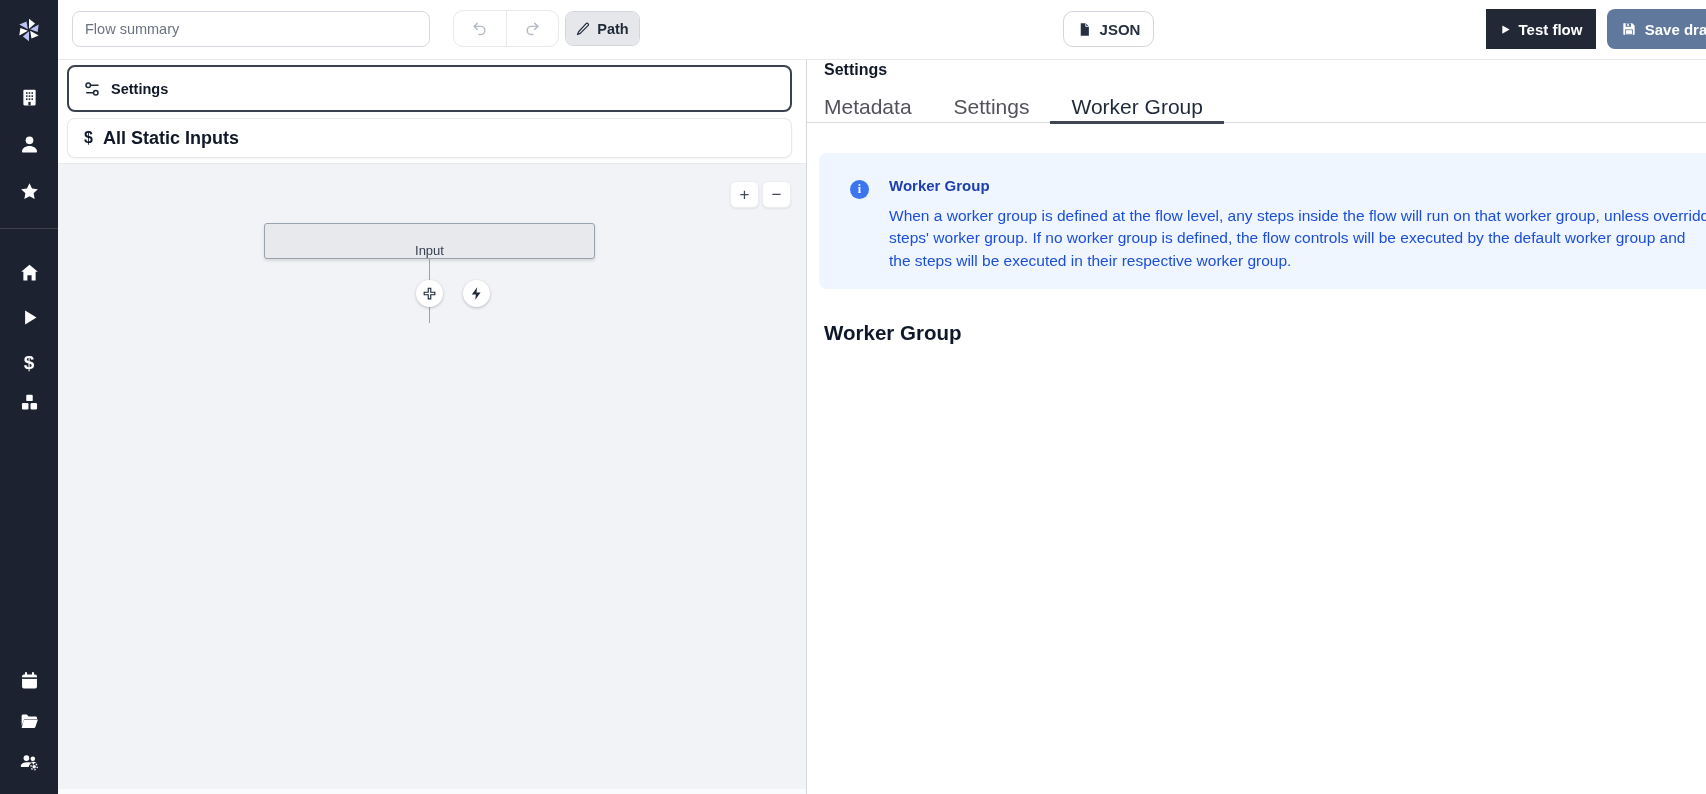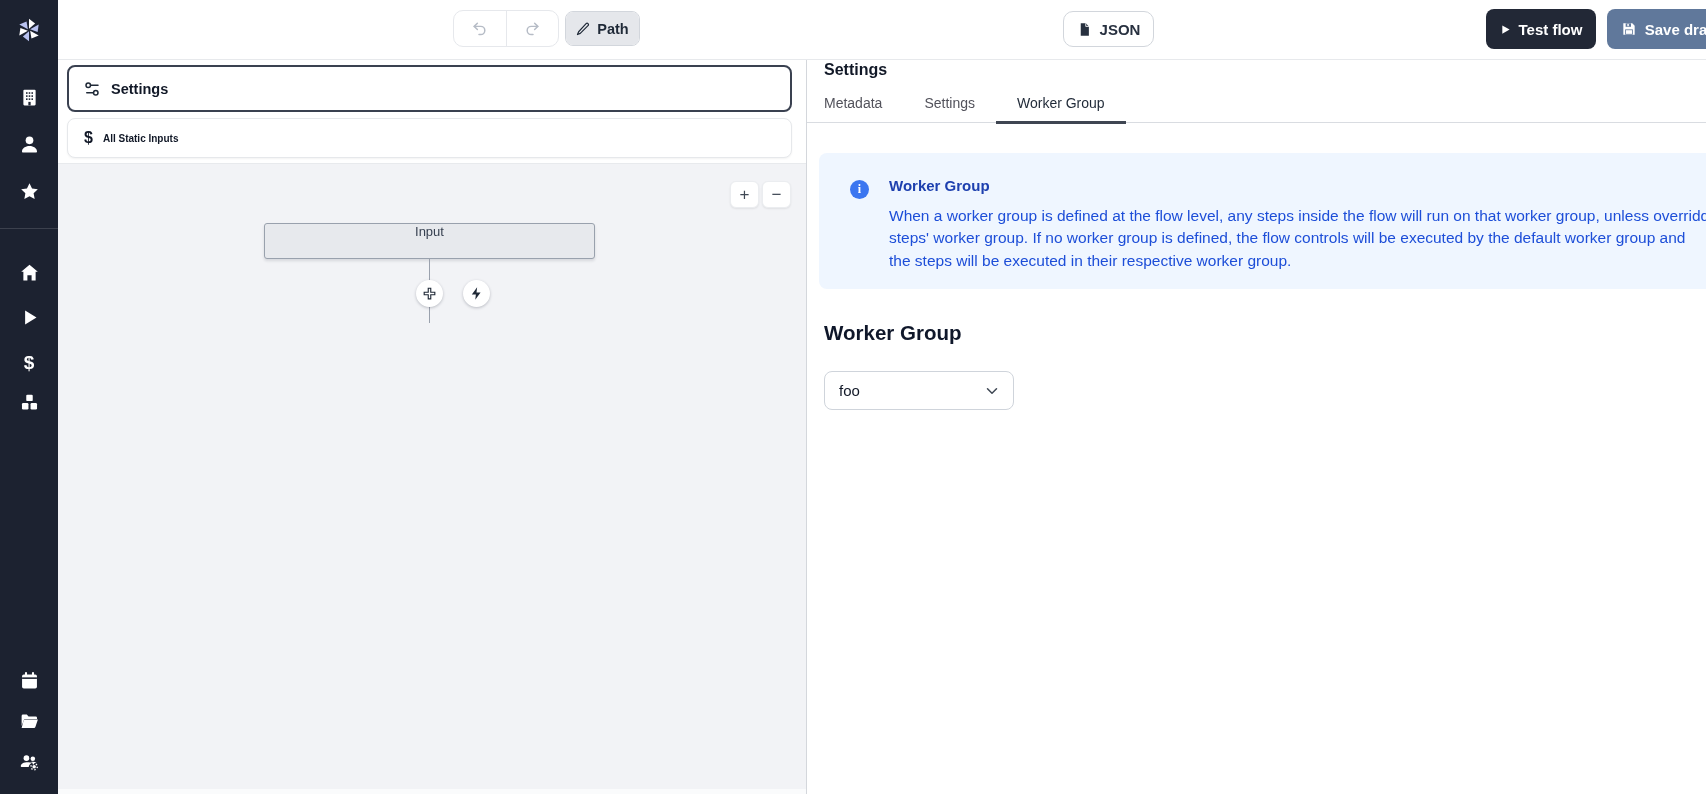--- a/index.html
+++ b/index.html
@@ -31,51 +31,51 @@
   .path-group{position:absolute;left:507px;top:11px;height:35px;display:flex;border:1px solid #d2d6dc;border-radius:8px;overflow:hidden;background:#fff}
   .path-label{width:73px;background:#e5e7eb;display:flex;align-items:center;justify-content:center;gap:7px;font-size:14.5px;font-weight:700;color:#1f2937;cursor:pointer}
   .path-label svg{width:14px;height:14px}
   .path-input{width:373px;border:none;outline:none;padding:0 12px;font-family:"DejaVu Sans Mono","Liberation Mono",monospace;font-size:13.5px;color:#374151}
   .btn{display:flex;align-items:center;justify-content:center;gap:8px;cursor:pointer;border-radius:10px;font-size:15px}
   .json-btn{position:absolute;left:1005px;top:11px;width:91px;height:36px;border:1px solid #d2d6dc;background:#fff;font-weight:700;color:#27303f}
   .json-btn svg{width:15px;height:15px}
   .testupto-btn{position:absolute;left:1118px;top:11px;width:296px;height:36px;border:1px solid #d2d6dc;background:#fff;font-weight:500;color:#1f2937}
   .testupto-btn .play{width:11px;height:11px}
   .badge{background:var(--badge-bg);color:var(--badge-text);font-size:13.5px;font-weight:600;padding:4px 10px;border-radius:6px;white-space:nowrap}
-  .testflow-btn{position:absolute;left:1428px;top:9px;width:110px;height:40px;background:var(--dark-btn);color:#fff;font-weight:600;border-radius:8px}
+  .testflow-btn{position:absolute;left:1428px;top:9px;width:110px;height:40px;background:var(--dark-btn);color:#fff;font-weight:600;border-radius:0}
   .testflow-btn .play{width:11px;height:11px}
   .save-btn{position:absolute;left:1549px;top:9px;width:124px;height:40px;background:var(--save-btn);color:#fff;font-weight:600;border-radius:8px}
   .save-btn svg{width:16px;height:16px}
 
   
   .flow-panel{position:absolute;left:58px;top:60px;width:748px;height:734px;background:#fff;z-index:10}
   .settings-card{position:absolute;left:9px;top:5px;width:725px;height:47px;border:2px solid #3a4150;border-radius:8px;background:#fff;display:flex;align-items:center;padding-left:14px;gap:10px;cursor:pointer}
   .settings-card svg{width:18px;height:18px;color:#1f2937}
   .settings-card .lbl{font-size:14.5px;font-weight:700;color:#111827}
   .static-card{position:absolute;left:9px;top:58px;width:725px;height:40px;border:1px solid #e6e8eb;border-radius:8px;background:#fff;box-shadow:0 1px 2px rgba(0,0,0,.05);display:flex;align-items:center;padding-left:16px;gap:10px;cursor:pointer}
   .static-card .dollar{font-size:16px;font-weight:600;color:#111827}
-  .static-card .lbl{font-size:10px;font-weight:700;color:#111827}
+  .static-card .lbl{font-size:18px;font-weight:700;color:#111827}
   .canvas{position:absolute;left:0;top:103px;width:748px;height:631px;background:var(--canvas-bg);border-top:1px solid #e8eaed}
   .zoom-btn{position:absolute;top:17px;width:29px;height:27px;background:#fff;border:1px solid #ebedf0;border-radius:6px;box-shadow:0 1px 2px rgba(0,0,0,.08);display:flex;align-items:center;justify-content:center;font-size:17px;color:#3f4854;cursor:pointer;line-height:1}
   .zoom-in{left:672px}.zoom-out{left:704px}
-  .node{position:absolute;left:206px;width:331px;border:1px solid #99a1ad;border-radius:3px;display:flex;align-items:flex-start;justify-content:center;font-size:13px;color:#374151;box-shadow:0 2px 3px rgba(15,23,42,.12);cursor:pointer}
+  .node{position:absolute;left:206px;width:331px;border:1px solid #99a1ad;border-radius:3px;display:flex;align-items:flex-end;justify-content:center;font-size:13px;color:#374151;box-shadow:0 2px 3px rgba(15,23,42,.12);cursor:pointer}
   .node-input{top:59px;height:36px;background:#e7e9ed}
   .node-result{top:159px;height:37px;background:#fff}
   .connector{position:absolute;left:371px;top:95px;width:1px;height:64px;background:#9aa1ad}
   .circle-btn{position:absolute;width:27px;height:27px;border-radius:50%;background:#fff;box-shadow:0 1px 3px rgba(15,23,42,.25);display:flex;align-items:center;justify-content:center;color:#1f2937;cursor:pointer}
   .circle-plus{left:358px;top:116px}
   .circle-bolt{left:405px;top:116px}
   .circle-btn svg{width:15px;height:15px}
   .hscroll{position:absolute;left:0;bottom:0;width:748px;height:5px;background:#fafbfc}
 
   
   .settings-panel{position:absolute;left:806px;top:60px;width:900px;height:734px;background:#fff;border-left:1px solid #d4d7dc;z-index:10}
   .panel-title{position:absolute;left:17px;top:1px;font-size:16px;font-weight:700;color:#111827}
   .tabs{position:absolute;left:0;top:27px;width:900px;height:36px;border-bottom:1px solid #d9dce1;display:flex;padding-left:17px}
-  .tab{padding:8px 21px 10px;font-size:14px;color:#52525b;cursor:pointer;border-bottom:3px solid transparent;margin-bottom:-2px;white-space:nowrap}
+  .tab{padding:8px 21px 10px;font-size:21px;color:#52525b;cursor:pointer;border-bottom:3px solid transparent;margin-bottom:-2px;white-space:nowrap}
   .tab:first-child{padding-left:0}
   .tab.active{color:#1f2937;border-bottom-color:var(--tab-underline)}
   .info-box{position:absolute;left:12px;top:93px;width:1010px;height:136px;background:var(--info-bg);border-radius:8px}
   .info-icon{position:absolute;left:31px;top:27px;width:19px;height:19px;border-radius:50%;background:#3b76f0;color:#fff;font-size:12px;font-weight:700;display:flex;align-items:center;justify-content:center;font-family:"Liberation Serif",serif}
   .info-title{position:absolute;left:70px;top:24px;font-size:15px;font-weight:600;color:var(--info-title)}
   .info-lines{position:absolute;left:70px;top:52px;font-size:15.5px;line-height:22.3px;color:var(--info-text)}
   .info-lines div{white-space:nowrap}
   .section-title{position:absolute;left:17px;top:261px;font-size:20.5px;font-weight:700;color:#0f172a}
   .wg-select{position:absolute;left:17px;top:311px;width:190px;height:39px;border:1px solid #cfd4db;border-radius:8px;background:#fff;display:flex;align-items:center;justify-content:space-between;padding:0 12px 0 14px;font-size:15px;color:#111827;cursor:pointer}
   .wg-select svg{width:18px;height:18px;color:#3f4854}
@@ -173,20 +173,21 @@
           <path d="M8.5 11.6c-3.6 0-6.5 2.1-6.5 4.8 0 .5.4.8.8.8h8.3a6 6 0 0 1 3.9-5c-1.2-.4-2.8-.6-6.5-.6z"></path>
           <circle cx="15.8" cy="7.6" r="2.6"></circle>
           <path d="M16 11.2c1.5 0 2.9.3 4 .9a5.9 5.9 0 0 0-3.4 1.5 8.9 8.9 0 0 0-2.8-2.2c.7-.1 1.4-.2 2.2-.2z"></path>
           <circle cx="17.3" cy="16.8" r="3.6" stroke="#fff" stroke-width="1.6" fill="none" stroke-dasharray="1.6 2.1"></circle>
           <circle cx="17.3" cy="16.8" r="2"></circle>
         </svg>
     </span>
   </aside>
 
   <header class="topbar">
+    <input class="summary-input" type="text" placeholder="Flow summary" style="">
 
     <div class="undoredo">
       <span class="half">
         <svg viewBox="0 0 24 24" fill="none" stroke="currentColor" stroke-width="2.1" stroke-linecap="round" stroke-linejoin="round">
             <path d="M9 13.5 4.5 9 9 4.5"></path>
             <path d="M4.5 9h9.2a5.8 5.8 0 0 1 0 11.6h-2.4"></path>
           </svg>
       </span>
       <span class="half">
         <svg viewBox="0 0 24 24" fill="none" stroke="currentColor" stroke-width="2.1" stroke-linecap="round" stroke-linejoin="round">
@@ -290,21 +291,15 @@
       <div class="info-title">Worker Group</div>
       <div class="info-lines">
         <div>When a worker group is defined at the flow level, any steps inside the flow will run on that worker group, unless overridden by the</div>
         <div>steps' worker group. If no worker group is defined, the flow controls will be executed by the default worker group and</div>
         <div>the steps will be executed in their respective worker group.</div>
       </div>
     </div>
 
     <h2 class="section-title">Worker Group</h2>
 
-    <div class="wg-select">
-      <span>foo</span>
-      <svg viewBox="0 0 24 24" fill="none" stroke="currentColor" stroke-width="2" stroke-linecap="round" stroke-linejoin="round">
-          <path d="m6 9 6 6 6-6"></path>
-        </svg>
-    </div>
   </section>
 
 </div>
 
 </body></html>

